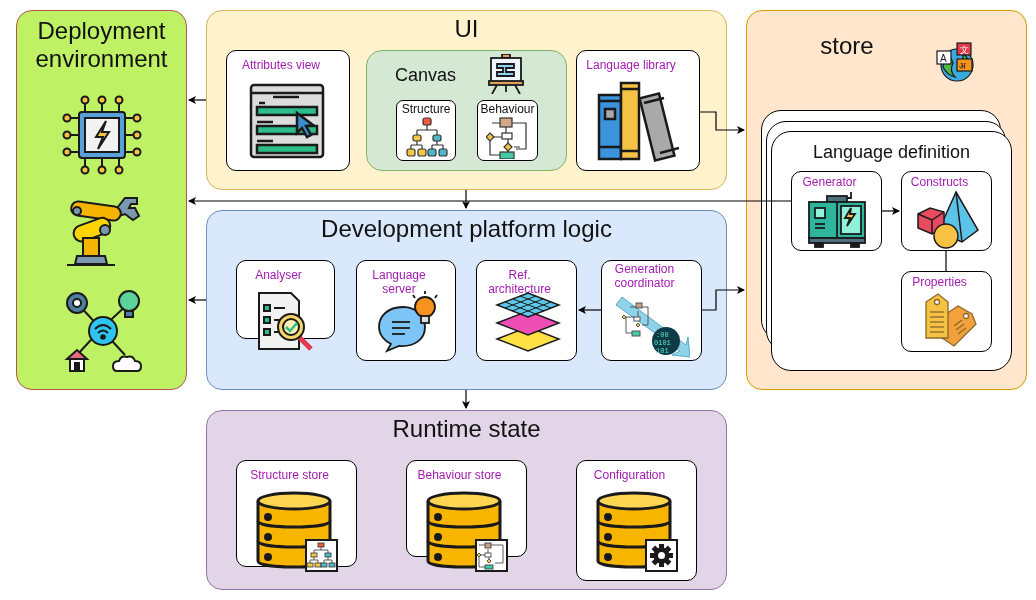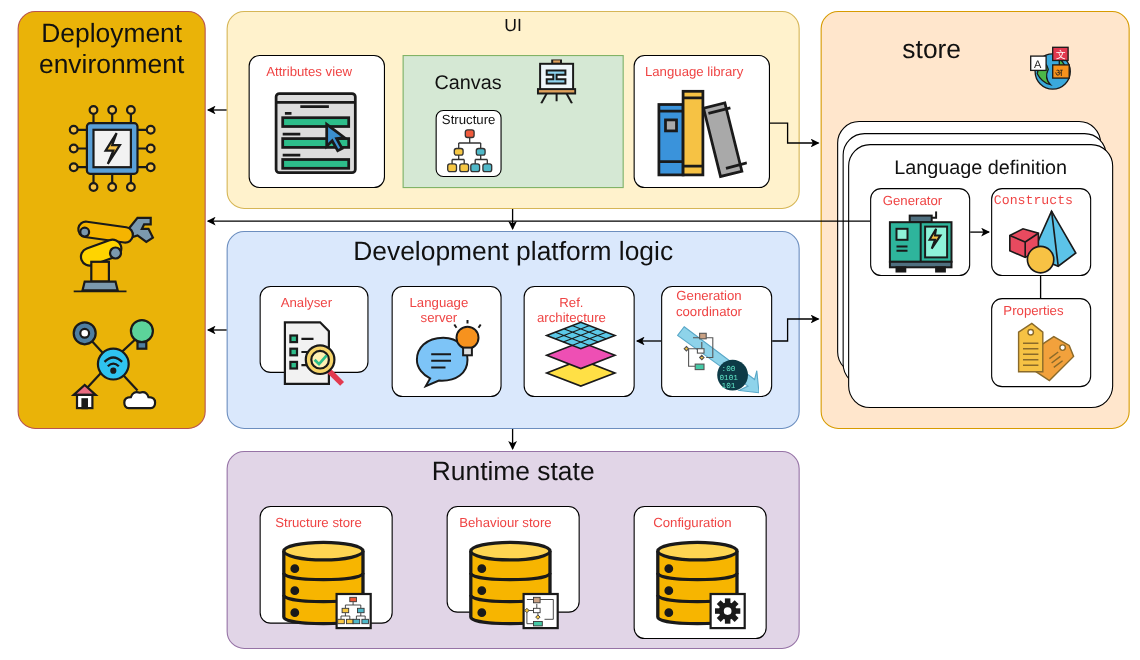--- a/index.html
+++ b/index.html
@@ -3,32 +3,32 @@
 <meta charset="utf-8">
 <style>
   * { box-sizing: border-box; margin: 0; padding: 0; }
   html, body { width: 1036px; height: 600px; background: #ffffff; overflow: hidden; }
   body { position: relative; font-family: "Liberation Sans", sans-serif; color: #111; }
 
   .group { position: absolute; border-radius: 16px; border: 1.3px solid; }
   .group-title { position: absolute; left: 0; right: 0; text-align: center; color: #111; font-family: "Liberation Sans", sans-serif; }
 
   .card { position: absolute; background: #fff; border: 1.2px solid #000; border-radius: 10px; }
-  .card-label { position: absolute; left: 0; right: 14px; top: 7px; text-align: center; font-size: 12px; color: #ef4444; line-height: 1.2; }
+  .card-label { position: absolute; left: 0; right: 14px; top: 7px; text-align: center; font-size: 12px; color: #a21caf; line-height: 1.2; }
   .icon { position: absolute; }
 
   svg.wires { position: absolute; left: 0; top: 0; width: 1036px; height: 600px; pointer-events: none; }
 
   
-  #deploy { left: 16px; top: 10px; width: 171px; height: 380px; background: #eab308; border-color: #b85450; }
+  #deploy { left: 16px; top: 10px; width: 171px; height: 380px; background: #bef264; border-color: #b85450; }
   #ui { left: 206px; top: 10px; width: 521px; height: 180px; background: #fff2cc; border-color: #d6b656; }
   #dpl { left: 206px; top: 210px; width: 521px; height: 180px; background: #dae8fc; border-color: #6c8ebf; }
   #rt { left: 206px; top: 410px; width: 521px; height: 180px; background: #e1d5e7; border-color: #9673a6; }
   #ls { left: 746px; top: 10px; width: 281px; height: 380px; background: #ffe6cc; border-color: #d79b00; }
-  #canvas { left: 366px; top: 50px; width: 201px; height: 121px; background: #d5e8d4; border: 1.2px solid #82b366; border-radius: 0; position: absolute; }
+  #canvas { left: 366px; top: 50px; width: 201px; height: 121px; background: #d5e8d4; border: 1.2px solid #82b366; border-radius: 16px; position: absolute; }
 
   .stack { position: absolute; background: #fff; border: 1.2px solid #000; border-radius: 20px; }
 </style>
 </head>
 <body>
 
 <div class="group" id="deploy">
   <div class="group-title" style="top:6px;font-size:24px;line-height:28px;">
     <div>Deployment</div>
     <div>environment</div>
@@ -94,21 +94,21 @@
       <circle cx="42" cy="48" r="1.8" fill="#1a1a1a"></circle>
       <path d="M6 70 L16 61 L26 70 Z" fill="#e86b80"></path>
       <rect x="9" y="70" width="14" height="12" fill="#fff"></rect>
         <rect x="14" y="74" width="4" height="8" fill="#1a1a1a"></rect>
       <path d="M56 82 Q52 82 52 77 Q52 72 58 72 Q60 66 66 68 Q72 66 74 72 Q80 72 80 77 Q80 82 76 82 Z" fill="#fff"></path>
     </g>
   </svg>
 </div>
 
 <div class="group" id="ui">
-  <div class="group-title" style="top:4px;font-size:16px;">UI</div>
+  <div class="group-title" style="top:4px;font-size:24px;">UI</div>
 </div>
 
 <div class="card" style="left:226px;top:50px;width:124px;height:121px;">
   <div class="card-label">Attributes view</div>
   <svg class="icon" style="left:22px;top:32px;" width="78" height="78" viewBox="0 0 78 78">
     <g stroke="#1a1a1a" stroke-width="2.5">
       <rect x="2" y="2" width="72" height="72" rx="3" fill="#dcdcdc"></rect>
       <line x1="2" y1="10" x2="74" y2="10"></line>
       <line x1="10" y1="20" x2="16" y2="20"></line>
         <line x1="24" y1="14" x2="50" y2="14"></line>
@@ -140,20 +140,33 @@
     <svg class="icon" style="left:8px;top:16px;" width="44" height="42" viewBox="0 0 44 42">
       <g stroke="#333" stroke-width="1.2">
         <path d="M22 8 V13 M12 13 H32 M12 13 V18 M32 13 V18 M12 24 V28 M6 28 H17 M6 28 V32 M17 28 V32 M32 24 V28 M27 28 H38 M27 28 V32 M38 28 V32" fill="none"></path>
         <rect x="18" y="1" width="8" height="7" rx="2" fill="#ef5a3c"></rect>
         <rect x="8" y="18" width="8" height="6" rx="2" fill="#f6c744"></rect>
           <rect x="28" y="18" width="8" height="6" rx="2" fill="#4fb8c8"></rect>
         <rect x="2" y="32" width="8" height="7" rx="2" fill="#f6c744"></rect>
           <rect x="13" y="32" width="8" height="7" rx="2" fill="#f6c744"></rect>
         <rect x="23" y="32" width="8" height="7" rx="2" fill="#4fb8c8"></rect>
           <rect x="34" y="32" width="8" height="7" rx="2" fill="#4fb8c8"></rect>
+      </g>
+    </svg>
+  </div>
+  <div class="card" style="left:110px;top:49px;width:61px;height:61px;border-radius:7px;">
+    <div style="position:absolute;left:0;right:0;top:1px;text-align:center;font-size:12px;">Behaviour</div>
+    <svg class="icon" style="left:8px;top:16px;" width="46" height="42" viewBox="0 0 46 42">
+      <g stroke="#333" stroke-width="1.2">
+        <path d="M6 6 H14 M26 6 H40 V32 H30 M20 10 V16 M8 20 H16 M22 20 V26 M22 34 V36 M4 24 V38 H14 M34 30 H28" fill="none"></path>
+        <rect x="14" y="1" width="12" height="9" fill="#d0a98a"></rect>
+        <rect x="16" y="16" width="10" height="6" fill="#fff"></rect>
+        <path d="M4 16 L8 20 L4 24 L0 20 Z" fill="#f6c744"></path>
+        <path d="M22 26 L26 30 L22 34 L18 30 Z" fill="#f6c744"></path>
+        <rect x="14" y="35" width="14" height="7" fill="#45c9a5"></rect>
       </g>
     </svg>
   </div>
 </div>
 
 <div class="card" style="left:576px;top:50px;width:124px;height:121px;">
   <div class="card-label">Language library</div>
   <svg class="icon" style="left:20px;top:30px;" width="82" height="82" viewBox="0 0 82 82">
     <g stroke="#1a1a1a" stroke-width="2.5">
       <rect x="2" y="14" width="22" height="64" fill="#3a93db"></rect>
@@ -357,21 +370,21 @@
         <line x1="8" y1="36" x2="18" y2="36"></line>
       <rect x="34" y="14" width="20" height="28" fill="#8ff2d9"></rect>
       <path d="M44 16 L38 26 L43 26 L40 34 L48 22 L43 22 Z" fill="#f7c244"></path>
       <rect x="2" y="46" width="56" height="5" fill="#4f6f7f"></rect>
       <rect x="8" y="51" width="8" height="4" fill="#1a1a1a"></rect>
         <rect x="44" y="51" width="8" height="4" fill="#1a1a1a"></rect>
     </g>
   </svg>
 </div>
 
-<div class="card" style="left:901px;top:171px;width:91px;height:80px;font-family:Liberation Mono, monospace;">
+<div class="card" style="left:901px;top:171px;width:91px;height:80px;">
   <div class="card-label" style="top:3px;">Constructs</div>
   <svg class="icon" style="left:14px;top:18px;" width="64" height="62" viewBox="0 0 64 62">
     <g stroke="#1a1a1a" stroke-width="1.5">
       <path d="M40 2 L22 42 L46 52 L62 40 Z" fill="#5cc3e8"></path>
       <path d="M40 2 L46 52" fill="none"></path>
       <path d="M2 24 L14 18 L28 22 L28 38 L16 44 L2 38 Z" fill="#e84a5f"></path>
       <path d="M2 24 L16 30 L28 22 M16 30 V44" fill="none"></path>
       <circle cx="30" cy="46" r="12" fill="#f7c244"></circle>
     </g>
   </svg>

